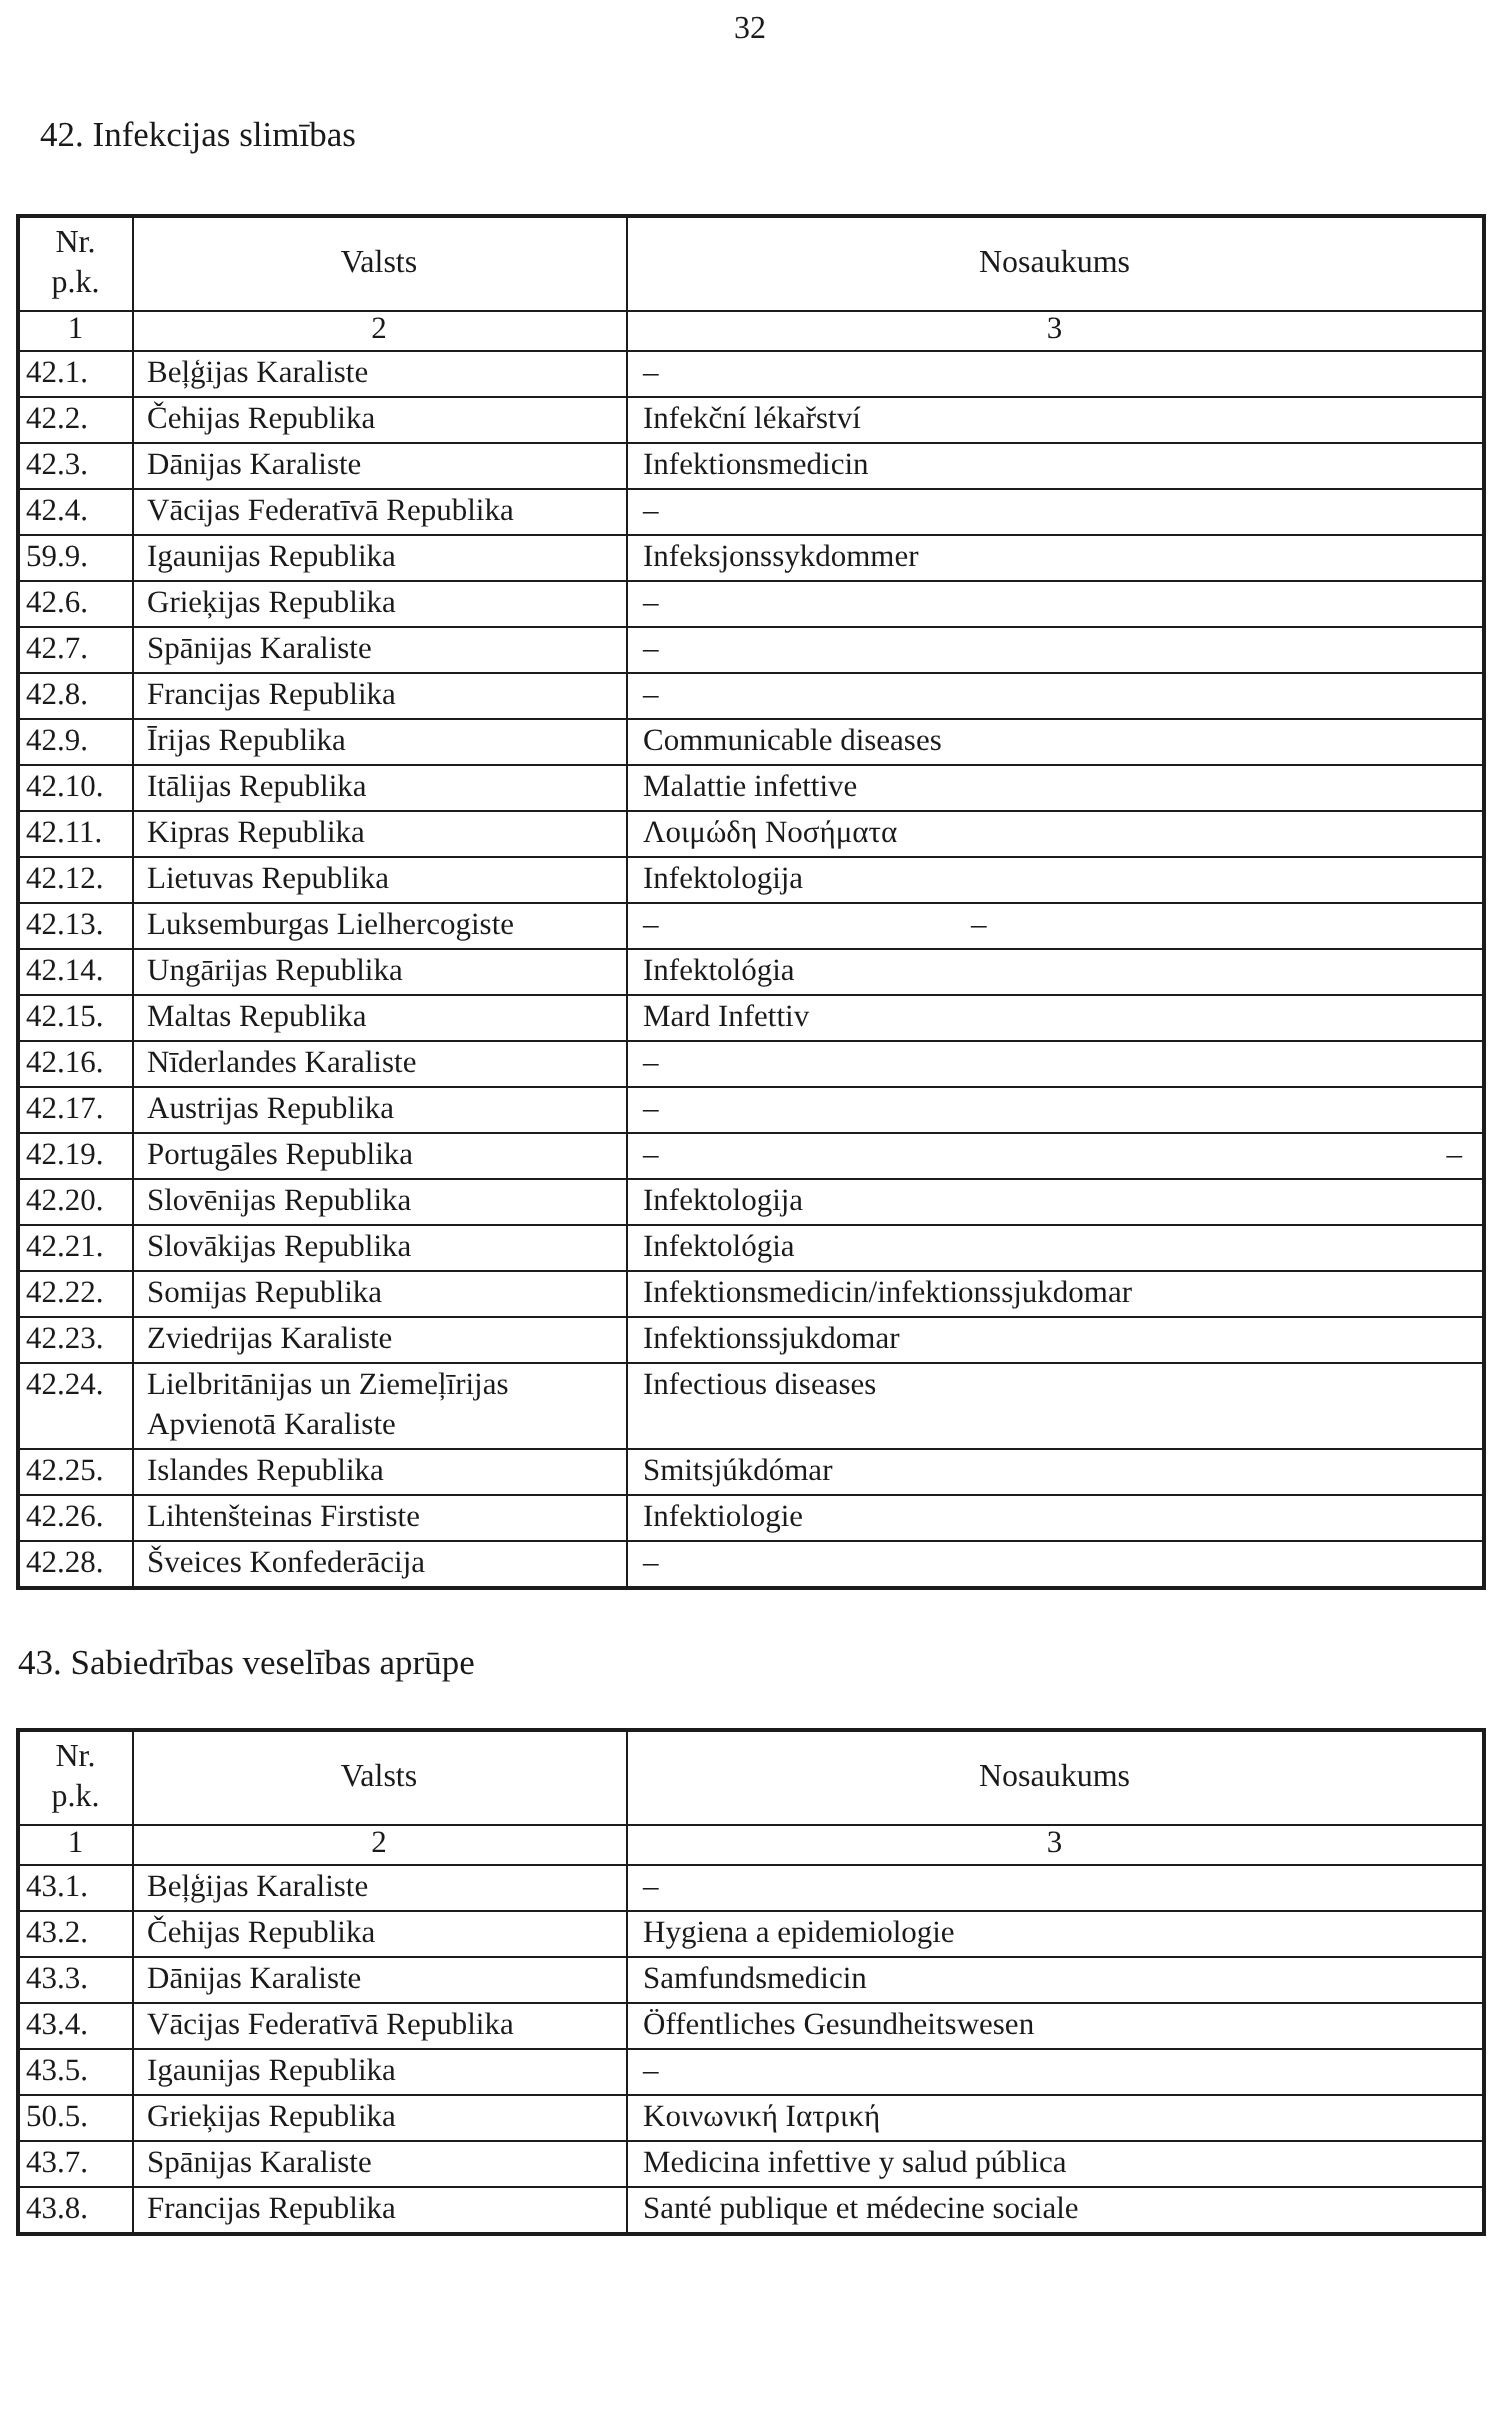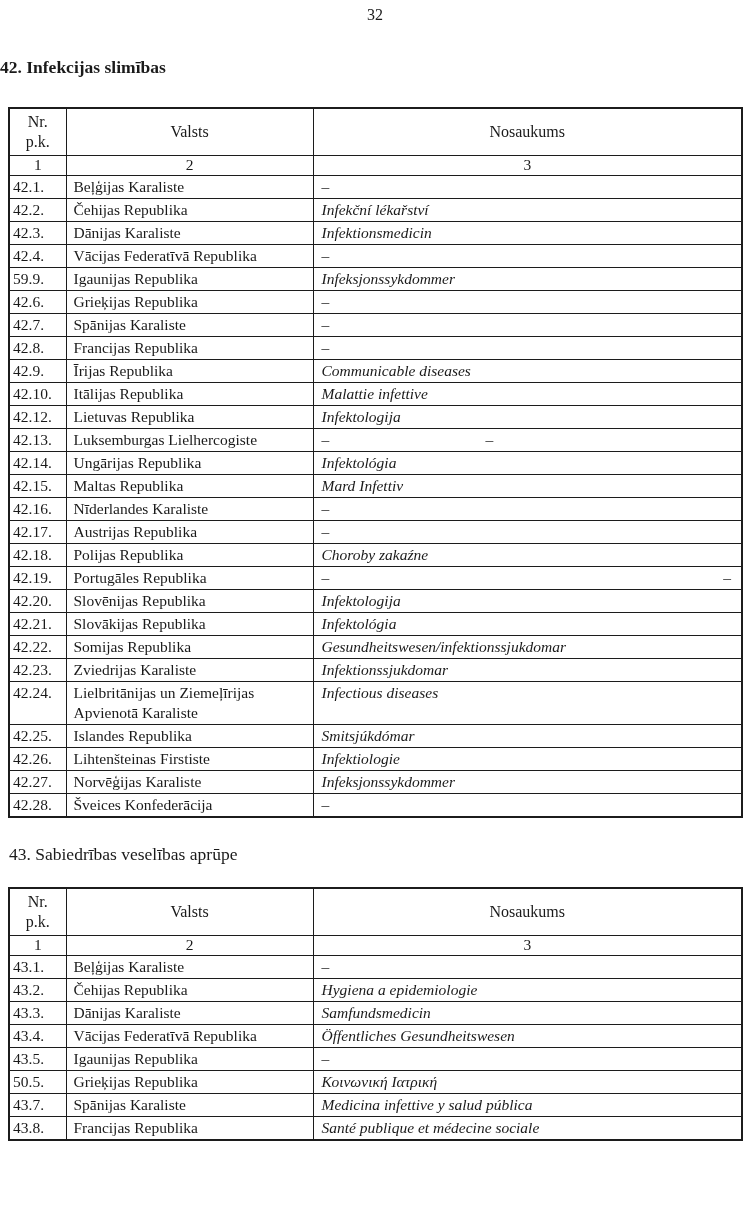--- a/index.html
+++ b/index.html
@@ -20,21 +20,21 @@
     padding-top: 6px;
     font-size: 16px;
     line-height: 1.1;
   }
   .section-heading {
     font-weight: normal;
     font-size: 17.5px;
     line-height: 21px;
     margin: 0;
   }
-  #section-42 .section-heading { margin: 33px 0 0 0; font-weight: bold; }
+  #section-42 .section-heading { margin: 33px 0 0 20px; }
   #section-43 .section-heading { margin: 26px 0 0 9px; }
 
   table.spec-table {
     border-collapse: collapse;
     table-layout: fixed;
     width: 697px;
     margin-left: 8px;
     border: 2.5px solid #1c1c1c;
   }
   #section-42 table.spec-table { margin-top: 29px; }
@@ -66,21 +66,21 @@
   }
   tbody td {
     font-size: 15.5px;
     line-height: 20px;
     padding: 1px 2px;
     vertical-align: top;
   }
   td.c1 { padding-left: 3px; }
   td.c2 { padding-left: 7px; margin-top: 12px; }
   td.c3 { padding-left: 8px; position: relative; }
-  .it   { font-style: italic; }
+  .it   { }
   .dash { font-style: normal; }
   .stray { position: absolute; top: 1px; font-style: normal; }
   .stray.center { left: 172px; }
   .stray.right  { right: 10px; }
 </style>
 </head>
 <body>
 
 <div class="page-number">32</div>
 
@@ -150,20 +150,25 @@
           <td class="c1">42.9.</td>
           <td class="c2">Īrijas Republika</td>
           <td class="c3"><span class="it">Communicable diseases</span></td>
         </tr>
         <tr>
           <td class="c1">42.10.</td>
           <td class="c2">Itālijas Republika</td>
           <td class="c3"><span class="it">Malattie infettive</span></td>
         </tr>
         <tr>
+          <td class="c1">42.11.</td>
+          <td class="c2">Kipras Republika</td>
+          <td class="c3"><span class="it">Λοιμώδη Νοσήματα</span></td>
+        </tr>
+        <tr>
           <td class="c1">42.12.</td>
           <td class="c2">Lietuvas Republika</td>
           <td class="c3"><span class="it">Infektologija</span></td>
         </tr>
         <tr>
           <td class="c1">42.13.</td>
           <td class="c2">Luksemburgas Lielhercogiste</td>
           <td class="c3"><span class="dash">–</span><span class="stray center">–</span></td>
         </tr>
         <tr>
@@ -180,68 +185,58 @@
           <td class="c1">42.16.</td>
           <td class="c2">Nīderlandes Karaliste</td>
           <td class="c3"><span class="dash">–</span></td>
         </tr>
         <tr>
           <td class="c1">42.17.</td>
           <td class="c2">Austrijas Republika</td>
           <td class="c3"><span class="dash">–</span></td>
         </tr>
         <tr>
-          <td class="c1">42.18.</td>
-          <td class="c2">Polijas Republika</td>
-          <td class="c3"><span class="it">Choroby zakaźne</span></td>
-        </tr>
-        <tr>
           <td class="c1">42.19.</td>
           <td class="c2">Portugāles Republika</td>
           <td class="c3"><span class="dash">–</span><span class="stray right">–</span></td>
         </tr>
         <tr>
           <td class="c1">42.20.</td>
           <td class="c2">Slovēnijas Republika</td>
           <td class="c3"><span class="it">Infektologija</span></td>
         </tr>
         <tr>
           <td class="c1">42.21.</td>
           <td class="c2">Slovākijas Republika</td>
           <td class="c3"><span class="it">Infektológia</span></td>
         </tr>
         <tr>
           <td class="c1">42.22.</td>
           <td class="c2">Somijas Republika</td>
-          <td class="c3"><span class="it">Gesundheitswesen/infektionssjukdomar</span></td>
+          <td class="c3"><span class="it">Infektionsmedicin/infektionssjukdomar</span></td>
         </tr>
         <tr>
           <td class="c1">42.23.</td>
           <td class="c2">Zviedrijas Karaliste</td>
           <td class="c3"><span class="it">Infektionssjukdomar</span></td>
         </tr>
         <tr>
           <td class="c1">42.24.</td>
           <td class="c2">Lielbritānijas un Ziemeļīrijas Apvienotā Karaliste</td>
           <td class="c3"><span class="it">Infectious diseases</span></td>
         </tr>
         <tr>
           <td class="c1">42.25.</td>
           <td class="c2">Islandes Republika</td>
           <td class="c3"><span class="it">Smitsjúkdómar</span></td>
         </tr>
         <tr>
           <td class="c1">42.26.</td>
           <td class="c2">Lihtenšteinas Firstiste</td>
           <td class="c3"><span class="it">Infektiologie</span></td>
-        </tr>
-        <tr>
-          <td class="c1">42.27.</td>
-          <td class="c2">Norvēģijas Karaliste</td>
-          <td class="c3"><span class="it">Infeksjonssykdommer</span></td>
         </tr>
         <tr>
           <td class="c1">42.28.</td>
           <td class="c2">Šveices Konfederācija</td>
           <td class="c3"><span class="dash">–</span></td>
         </tr>
       </tbody>
   </table>
 </section>
 

